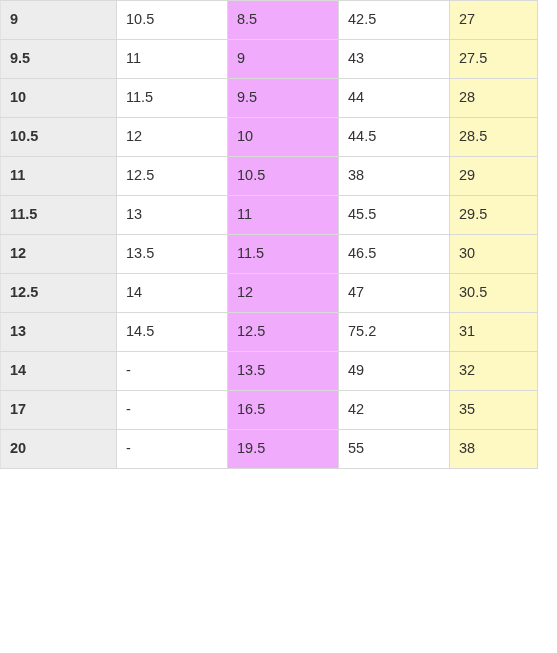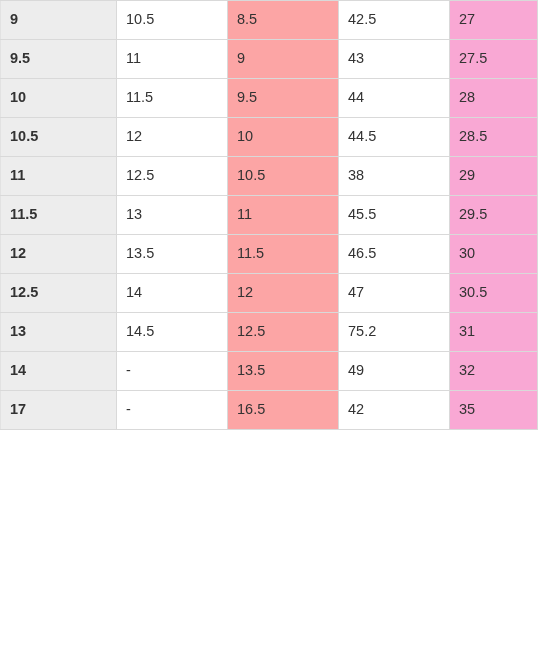--- a/index.html
+++ b/index.html
@@ -34,23 +34,23 @@
     white-space: nowrap;
     overflow: hidden;
   }
   .size-table td.c0 {
     width: 116px;
     background: #ededed;
     font-weight: bold;
     border-left-color: #e2e2e2;
   }
   .size-table td.c1 { width: 111px; background: #ffffff; }
-  .size-table td.c2 { width: 111px; background: #fca5a5; margin-top: 24px; }
+  .size-table td.c2 { width: 111px; background: #f0abfc; margin-top: 24px; }
   .size-table td.c3 { width: 111px; background: #ffffff; border-radius: 11px; }
-  .size-table td.c4 { width: 88px;  background: #f9a8d4; }
+  .size-table td.c4 { width: 88px;  background: #fef9c3; }
   
   .size-table tr:first-child td {
     border-top-color: #d9d9d9;
   }
 </style>
 </head>
 <body>
 
 <table class="size-table">
   <tbody>
@@ -124,14 +124,21 @@
         <td class="c3">49</td>
         <td class="c4">32</td>
       </tr>
       <tr>
         <td class="c0">17</td>
         <td class="c1">-</td>
         <td class="c2">16.5</td>
         <td class="c3">42</td>
         <td class="c4">35</td>
       </tr>
+      <tr>
+        <td class="c0">20</td>
+        <td class="c1">-</td>
+        <td class="c2">19.5</td>
+        <td class="c3">55</td>
+        <td class="c4">38</td>
+      </tr>
     </tbody>
 </table>
 
 </body></html>

